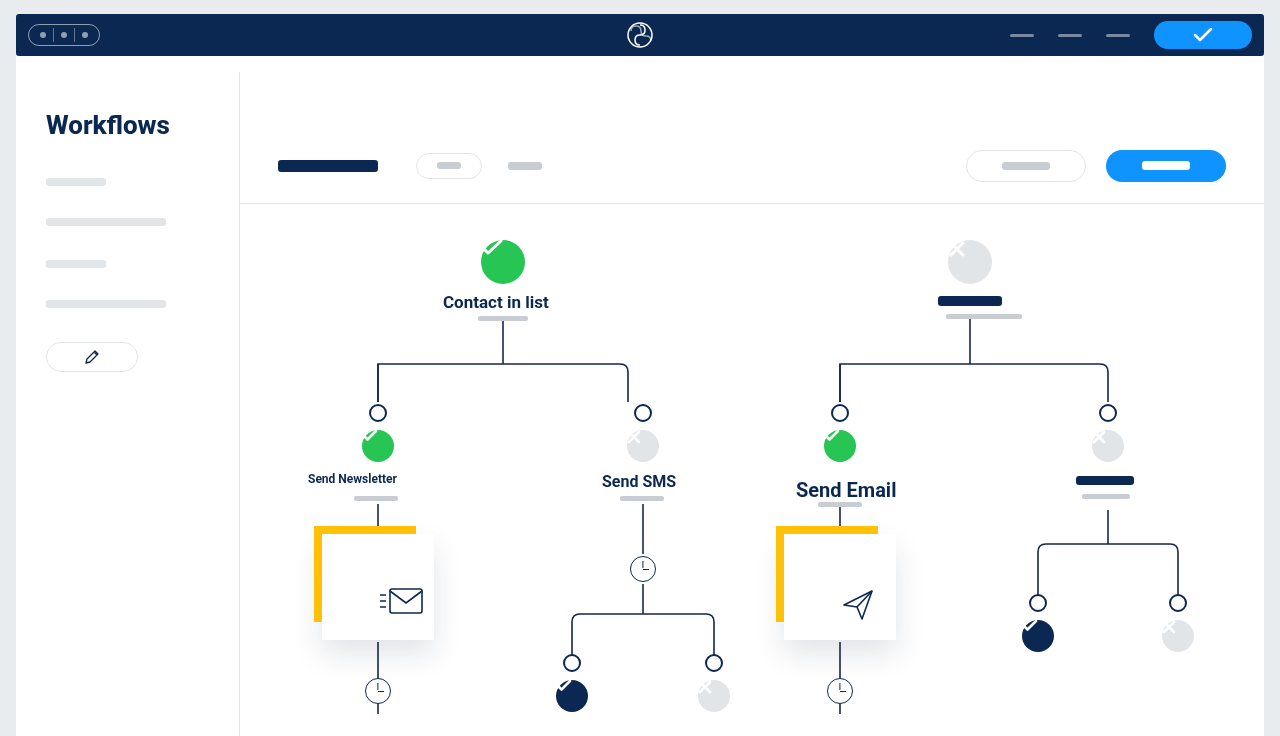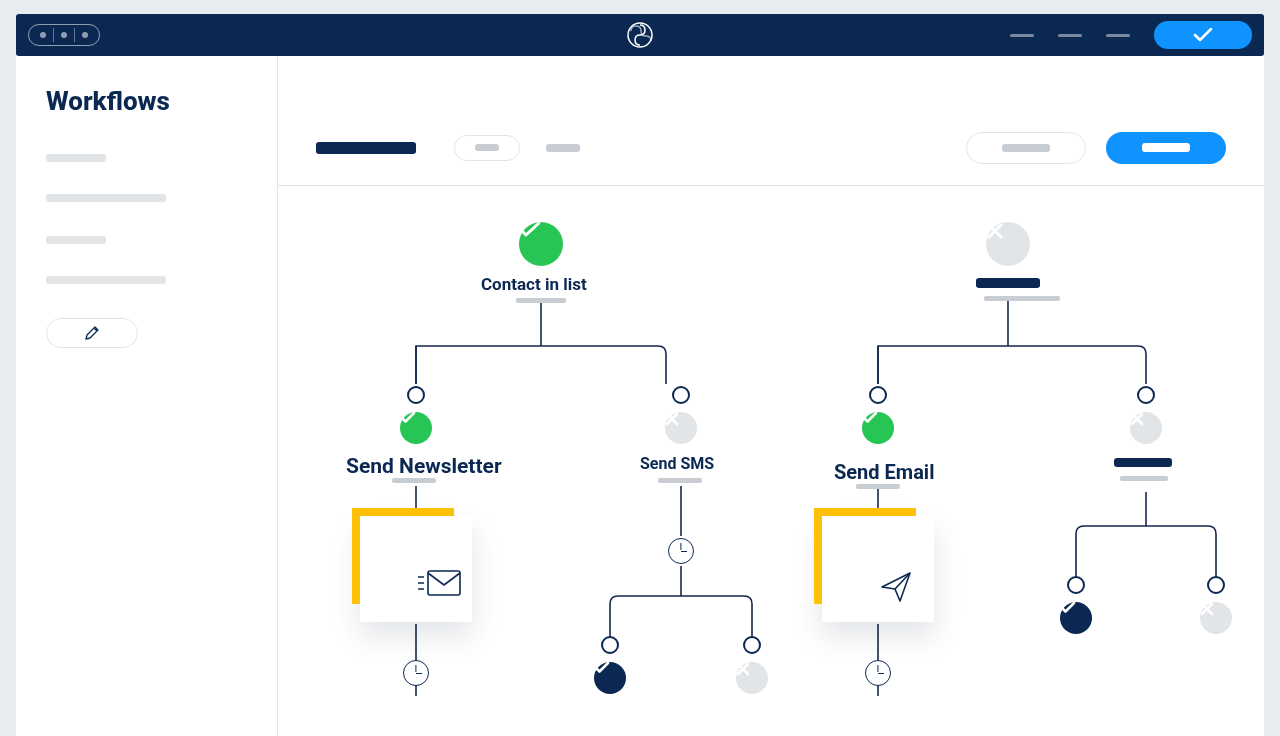--- a/index.html
+++ b/index.html
@@ -22,29 +22,29 @@
   .traffic span{width:6px;height:6px;border-radius:50%;background:rgba(255,255,255,.55);margin:0 5px;}
   .traffic i{width:1px;height:14px;background:rgba(255,255,255,.35);margin:0 2px;display:inline-block;}
   .logo{position:absolute;left:50%;transform:translateX(-50%);}
   .logo svg{display:block;}
   .topbar-right{margin-left:auto;display:flex;align-items:center;gap:24px;}
   .dash{width:24px;height:3px;background:rgba(255,255,255,.45);border-radius:2px;}
   .cta{width:98px;height:28px;background:var(--blue);border-radius:14px;display:flex;align-items:center;justify-content:center;}
 
   
   .frame{position:absolute;left:16px;top:56px;right:16px;bottom:0;background:#fff;display:flex;}
-  .sidebar{width:262px;border-right:1px solid var(--grey-light);padding:30px 30px 0 30px;}
+  .sidebar{width:224px;border-right:1px solid var(--grey-light);padding:38px 30px 0 30px;margin-top:16px;}
   .side-title{font-size:26px;font-weight:800;color:var(--navy);}
   .side-items{margin-top:38px;}
   .side-group{margin-bottom:34px;}
   .sg-line1{height:8px;width:60px;background:var(--grey-light);border-radius:3px;margin-bottom:32px;}
   .sg-line2{height:8px;width:120px;background:var(--grey-light);border-radius:3px;}
   .edit-pill{margin-top:6px;height:30px;width:92px;border:1.5px solid var(--grey-light);border-radius:16px;display:flex;align-items:center;justify-content:center;}
 
-  .main{flex:1;position:relative;overflow:hidden;}
+  .main{flex:1;position:relative;overflow:hidden;margin-top:18px;}
   .sec-head{height:130px;border-bottom:1.5px solid var(--grey-light);padding:54px 38px 0 38px;display:flex;align-items:center;}
   .tab-active{width:100px;height:12px;background:var(--navy);border-radius:3px;}
   .chip{margin-left:38px;height:26px;width:66px;border:1.5px solid var(--grey-light);border-radius:14px;display:flex;align-items:center;justify-content:center;}
   .chip span{width:24px;height:7px;background:var(--grey-mid);border-radius:3px;}
   .tab-sm{margin-left:26px;width:34px;height:8px;background:var(--grey-mid);border-radius:3px;}
   .sec-right{margin-left:auto;display:flex;gap:20px;}
   .pill-outline{height:32px;width:120px;border:1.5px solid var(--grey-light);border-radius:16px;display:flex;align-items:center;justify-content:center;}
   .pill-outline span{width:48px;height:8px;background:var(--grey-mid);border-radius:3px;}
   .pill-blue{height:32px;width:120px;background:var(--blue);border-radius:16px;display:flex;align-items:center;justify-content:center;}
   .pill-blue span{width:48px;height:9px;background:#fff;border-radius:3px;}
@@ -185,21 +185,21 @@
       </div>
       <div class="node-bar" style="left:698px;top:92px"></div>
       <div class="node-sub" style="left:706px;top:110px;width:76px"></div>
 
       <div class="ring" style="left:129px;top:200px"></div>
       <div class="badge green sm" style="left:122px;top:226px">
           <svg width="16" height="12" viewBox="0 0 16 12">
             <path d="M2 6l3.5 3.5L14 1" stroke="#fff" stroke-width="2.6" fill="none" stroke-linecap="round" stroke-linejoin="round"></path>
           </svg>
         </div>
-      <div class="node-label" style="left:68px;top:268px;font-size:21px">Send Newsletter</div>
+      <div class="node-label" style="left:68px;top:268px;font-size:12px">Send Newsletter</div>
       <div class="node-sub" style="left:114px;top:292px;width:44px"></div>
 
       <div class="card" style="left:82px;top:330px">
         <div class="yb-v"></div>
           <div class="yb-h"></div>
         <div class="card-icon">
           <svg width="46" height="30" viewBox="0 0 46 30" fill="none" stroke="#0b2853" stroke-width="1.6">
               <rect x="12" y="2" width="32" height="24" rx="2"></rect>
               <path d="M12 4l16 12L44 4"></path>
               <path d="M2 8h6M2 14h6M2 20h6"></path>

